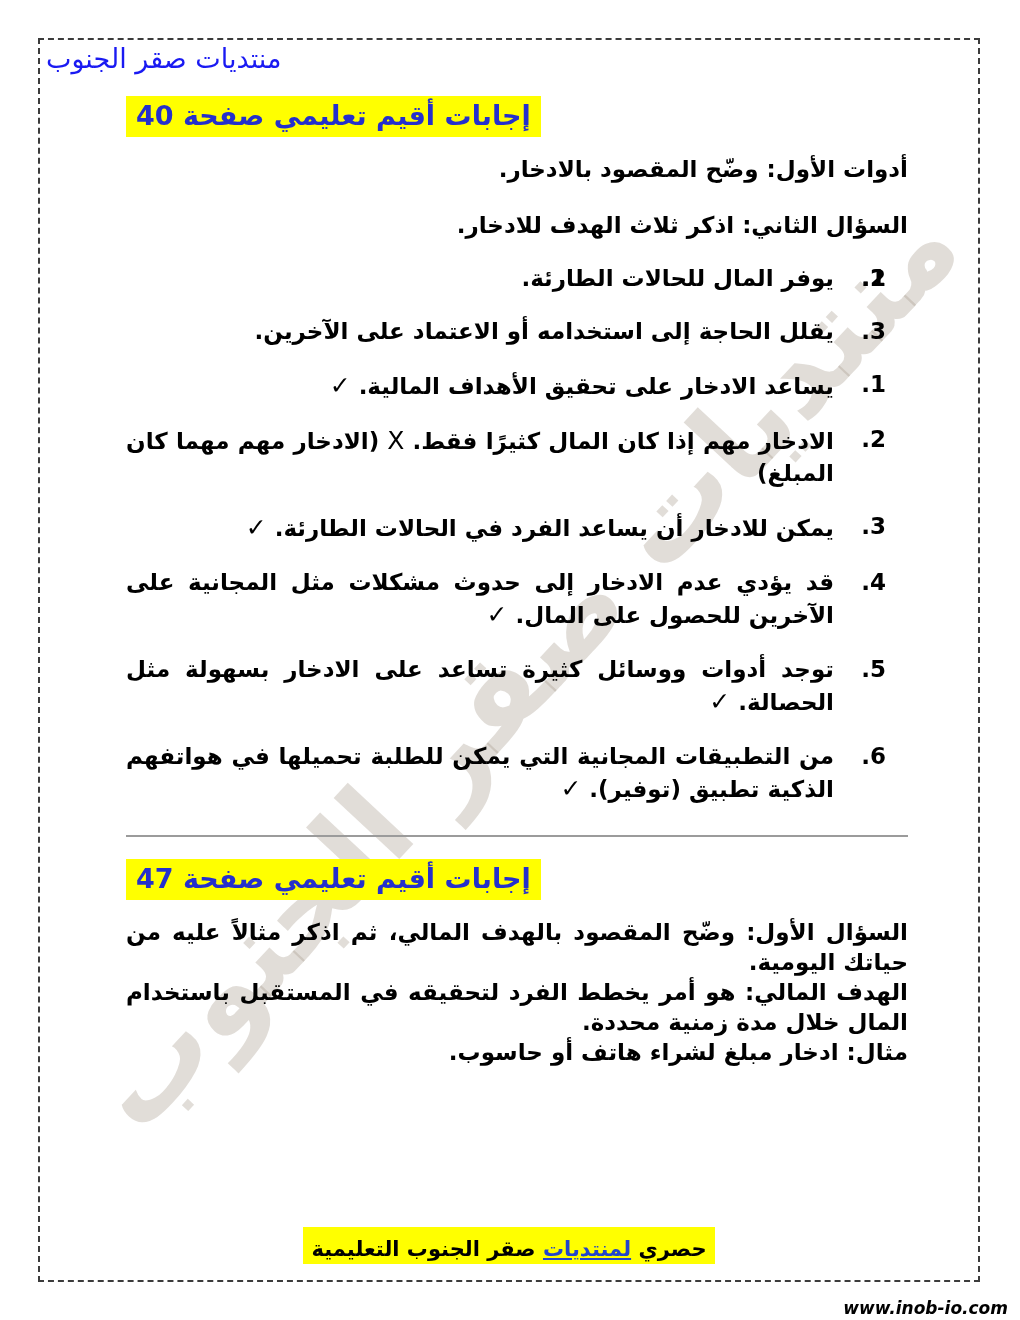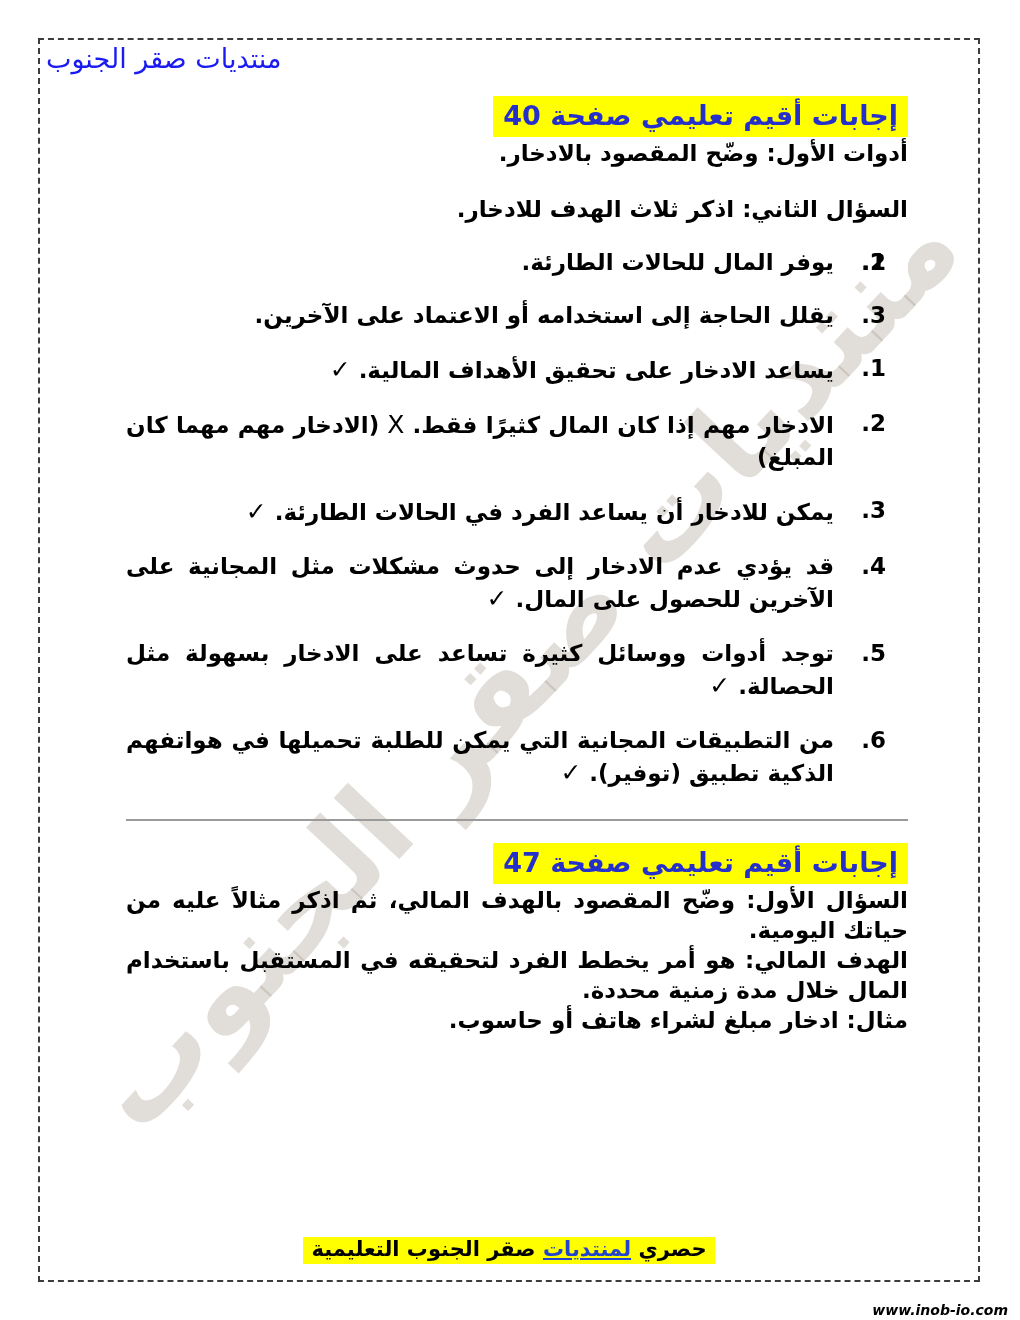--- a/index.html
+++ b/index.html
@@ -17,46 +17,46 @@
   }
   .layer{position:relative;z-index:1;}
   .site-name{
     color:#1a1af2;font-size:27px;font-weight:normal;
     text-align:left;padding:4px 6px 0 6px;line-height:1.1;
   }
   .content{
     direction:rtl;text-align:right;color:#000;font-weight:bold;
     font-size:23px;line-height:1.3;padding:0 70px 0 86px;
   }
-  .sec-title{text-align:right;margin:22px 0 2px 0;}
+  .sec-title{text-align:left;margin:22px 0 18px 0;}
   .sec-title .hl{
     background:#ffff00;color:#2530cc;font-size:27px;font-weight:bold;
     padding:2px 10px 4px 10px;display:inline-block;
   }
   .para{margin:0;text-align:justify;}
   .gap-top{margin-top:26px;}
   .item{
     position:relative;padding-right:74px;margin-top:22px;
     text-align:justify;line-height:1.35;
   }
   .item .num{position:absolute;right:22px;top:0;}
   .mark{font-weight:400;font-size:25px;padding:0 8px;}
   .divider{border:none;border-top:2px solid #9b9b9b;margin:30px 0 22px 0;}
   .exclusive{
     position:absolute;left:0;right:0;bottom:16px;text-align:center;
     direction:rtl;z-index:1;
   }
   .exclusive .hl-footer{
     background:#ffff00;font-size:21px;font-weight:bold;color:#000;
-    padding:0 8px 3px 8px;display:inline-block;
+    padding:10px 8px 3px 8px;display:inline-block;
   }
   .forum-link{color:#2244cc;text-decoration:underline;cursor:pointer;}
   .url{
     position:absolute;right:12px;bottom:2px;direction:ltr;
-    font-weight:bold;font-style:italic;font-size:14px;color:#000;z-index:2;
+    font-weight:bold;font-style:italic;font-size:17px;color:#000;z-index:2;
   }
 </style>
 </head>
 <body>
 
 <div class="page">
   <div class="frame">
 
     <div class="watermark">منتديات صقر الجنوب</div>
 

